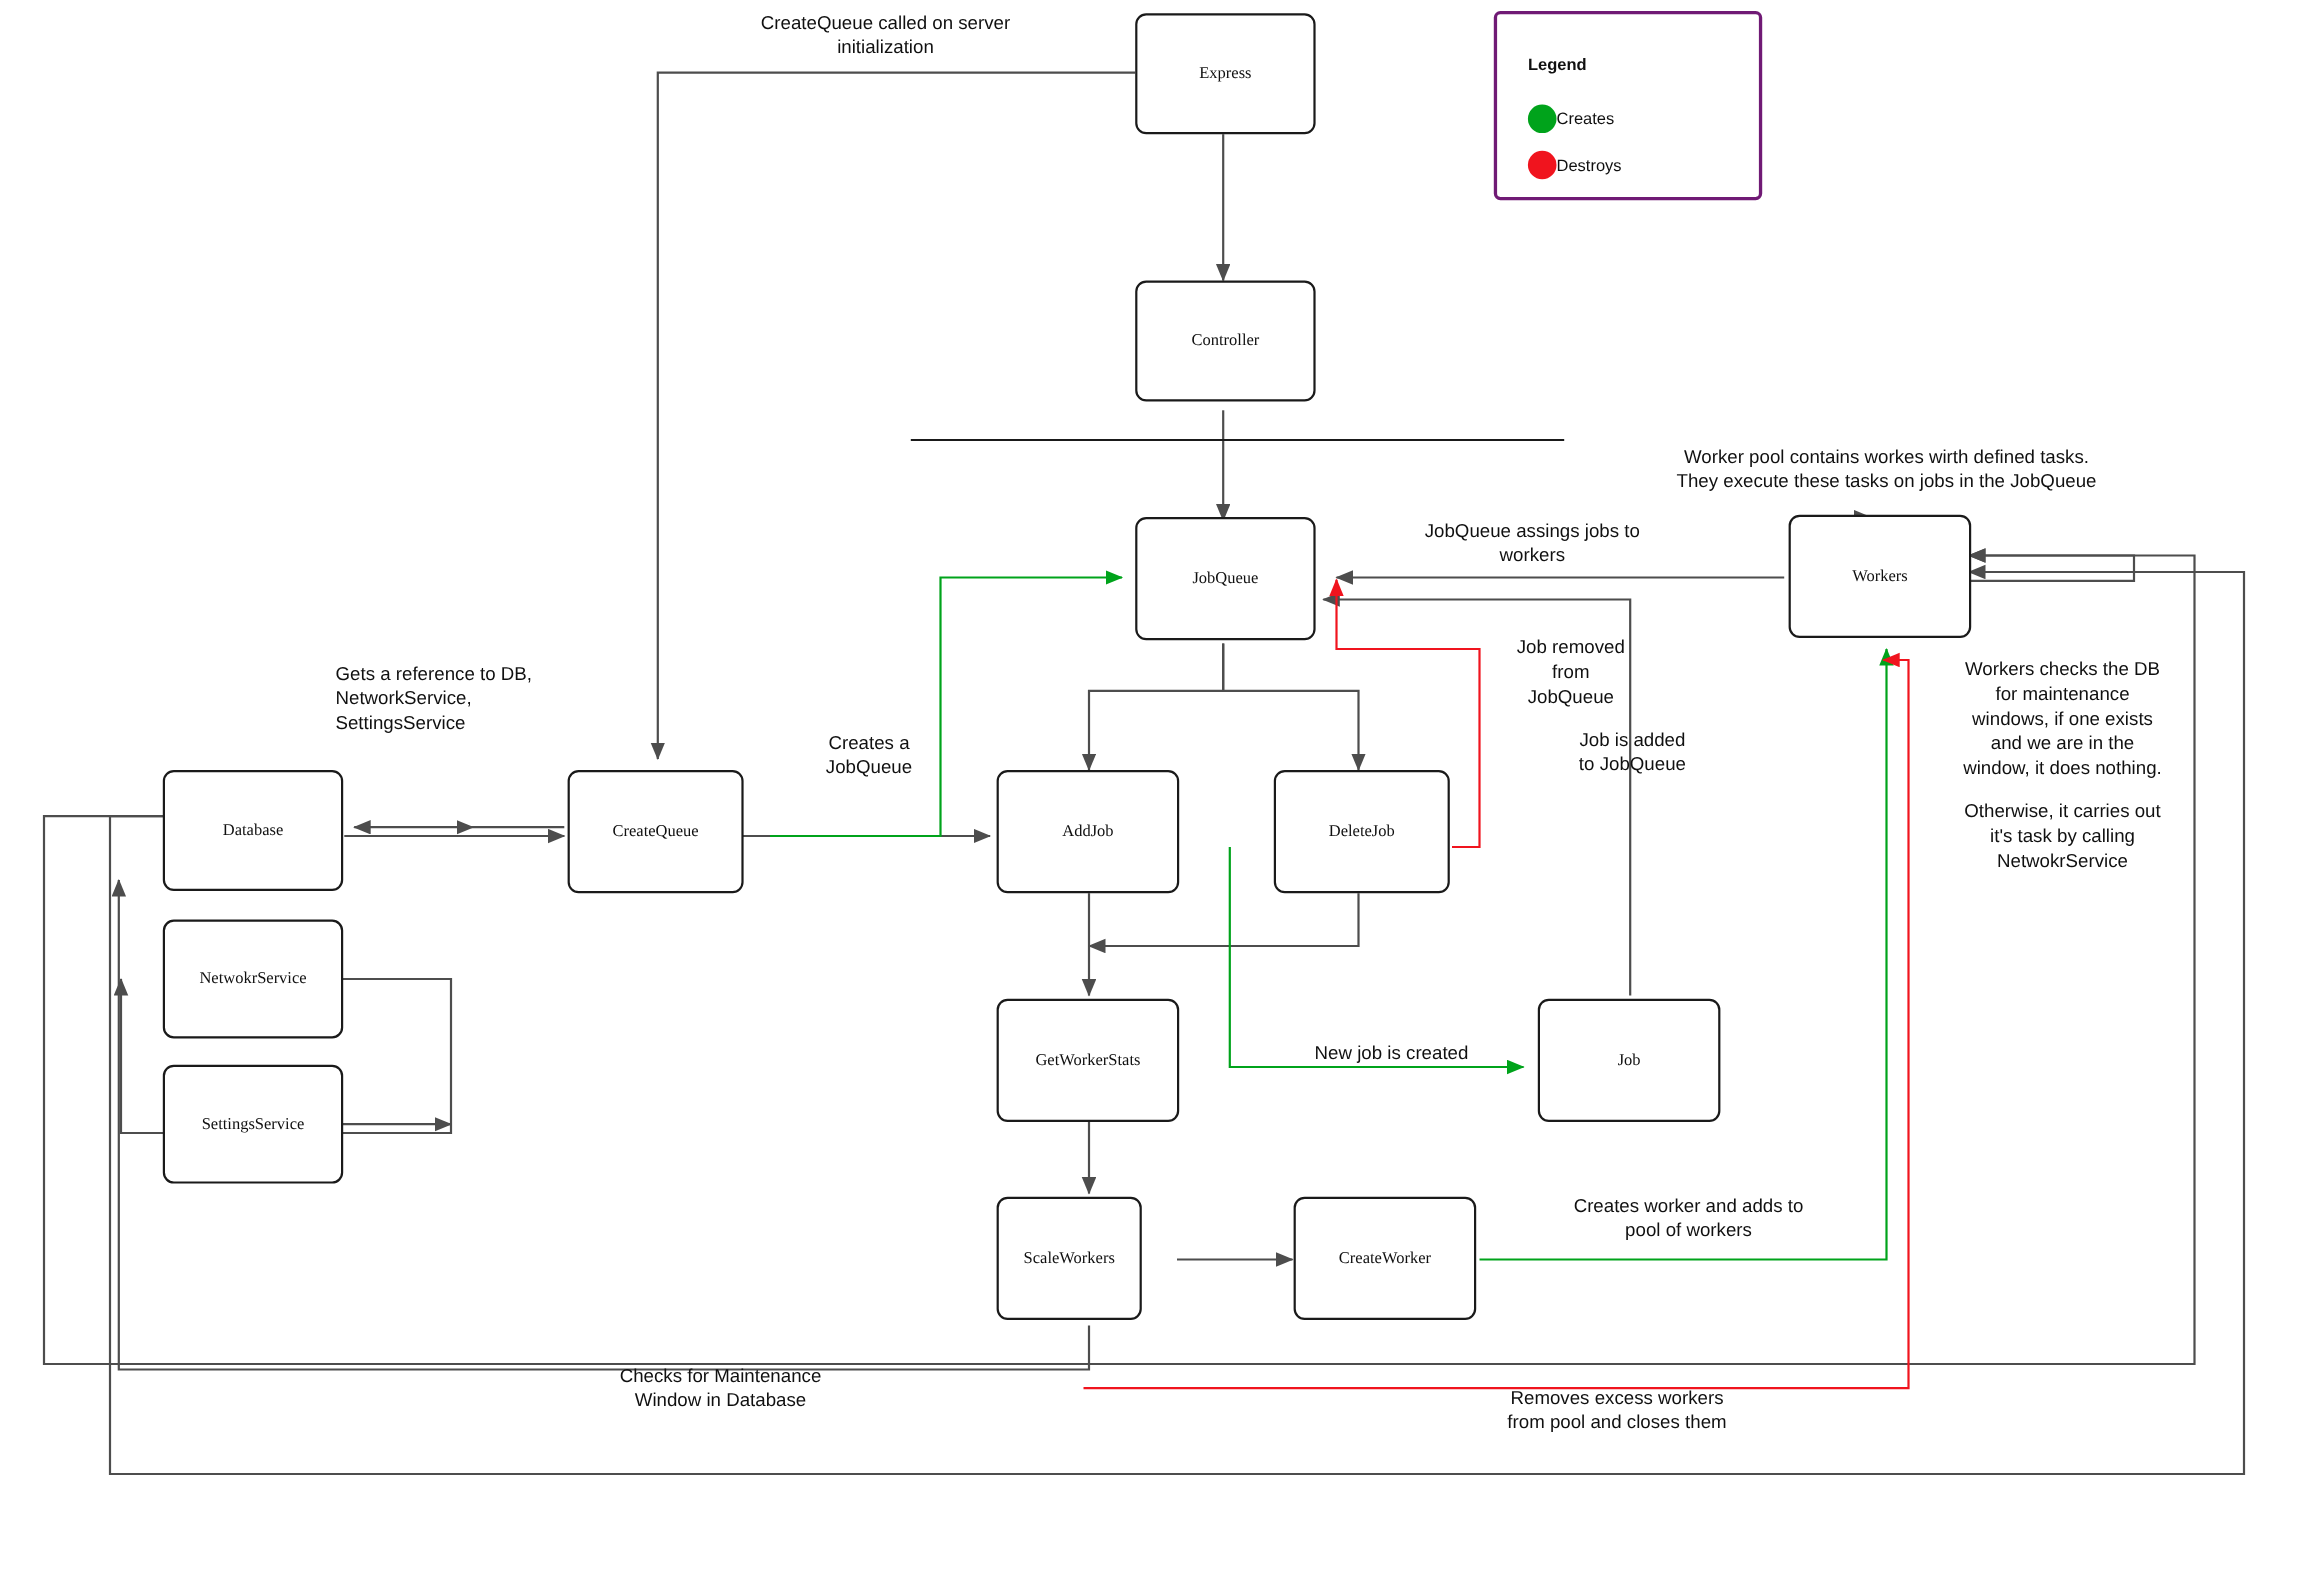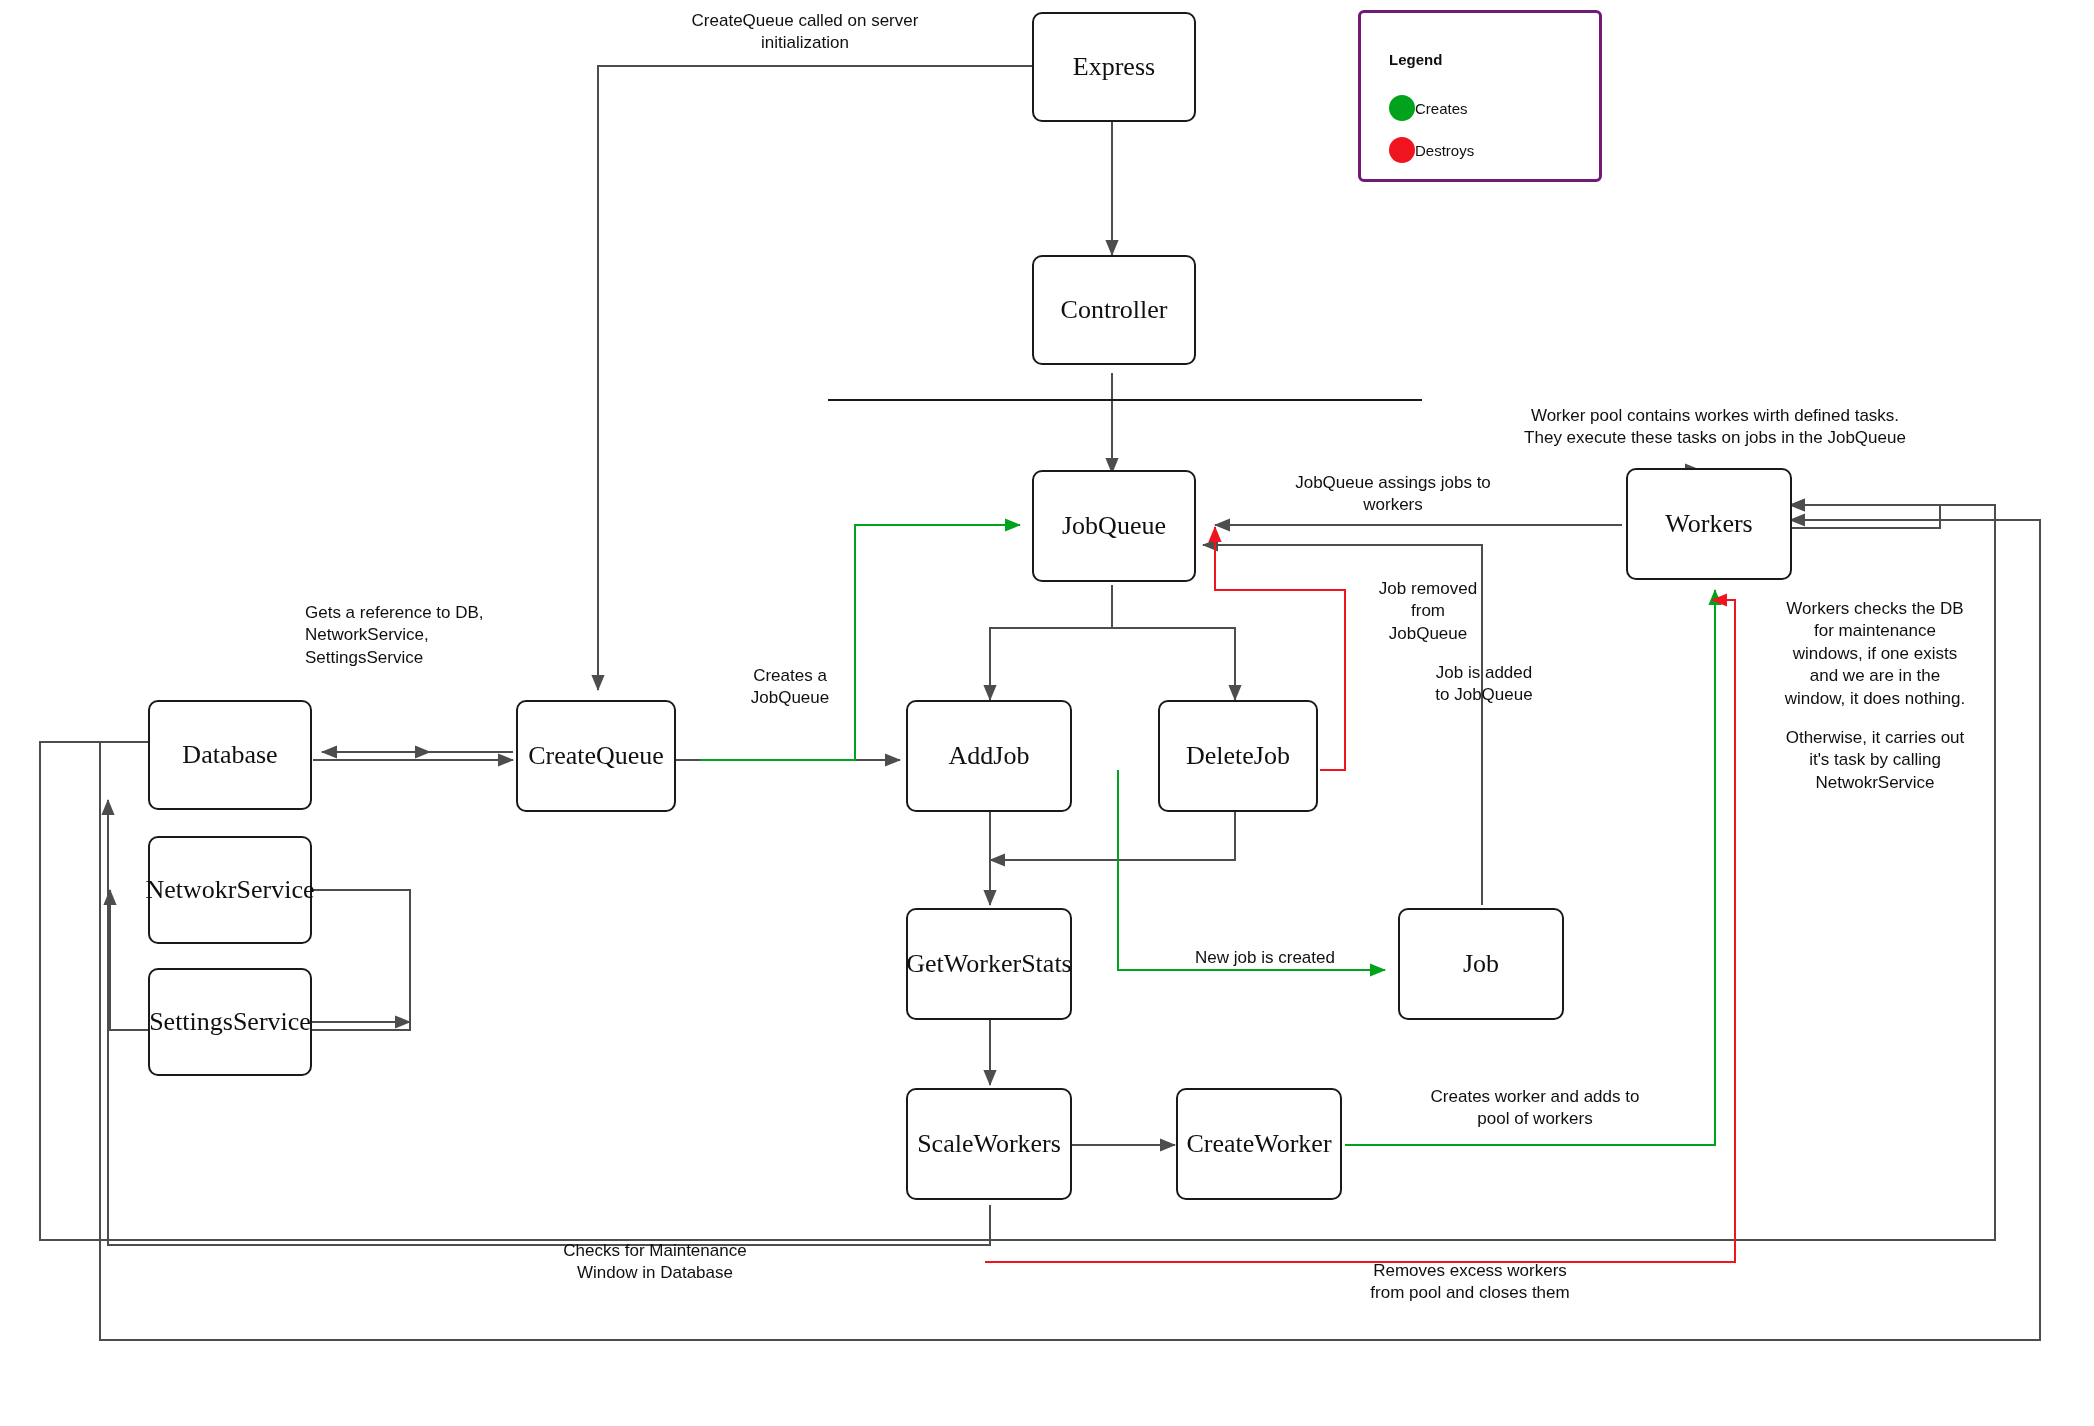--- a/index.html
+++ b/index.html
@@ -25,21 +25,21 @@
   }
   .node {
     position: absolute;
     border: 2px solid #1a1a1a;
     border-radius: 10px;
     background: #ffffff;
     display: flex;
     align-items: center;
     justify-content: center;
     font-family: "Liberation Serif", serif;
-    font-size: 26px;
+    font-size: 15px;
     color: #101010;
     box-sizing: border-box;
   }
   .label {
     position: absolute;
     font-family: "Liberation Sans", sans-serif;
     font-size: 17px;
     color: #101010;
     line-height: 1.32;
     white-space: pre-line;
@@ -188,21 +188,21 @@
   </div>
   <div class="node" style="left:148px; top:968px; width:164px; height:108px;">
     <span>SettingsService</span>
   </div>
   <div class="node" style="left:906px; top:908px; width:166px; height:112px;">
     <span>GetWorkerStats</span>
   </div>
   <div class="node" style="left:1398px; top:908px; width:166px; height:112px;">
     <span>Job</span>
   </div>
-  <div class="node" style="left:906px; top:1088px; width:166px; height:112px;text-align:center;">
+  <div class="node" style="left:906px; top:1088px; width:132px; height:112px;text-align:center;">
     <span>ScaleWorkers</span>
   </div>
   <div class="node" style="left:1176px; top:1088px; width:166px; height:112px;">
     <span>CreateWorker</span>
   </div>
 
   <div class="legend" style="left:1358px; top:10px; width:244px; height:172px;">
     <div class="legend-title">Legend</div>
     <div class="legend-row" style="top:82px;">
       <span class="legend-dot" style="background:#00a31b;"></span>

